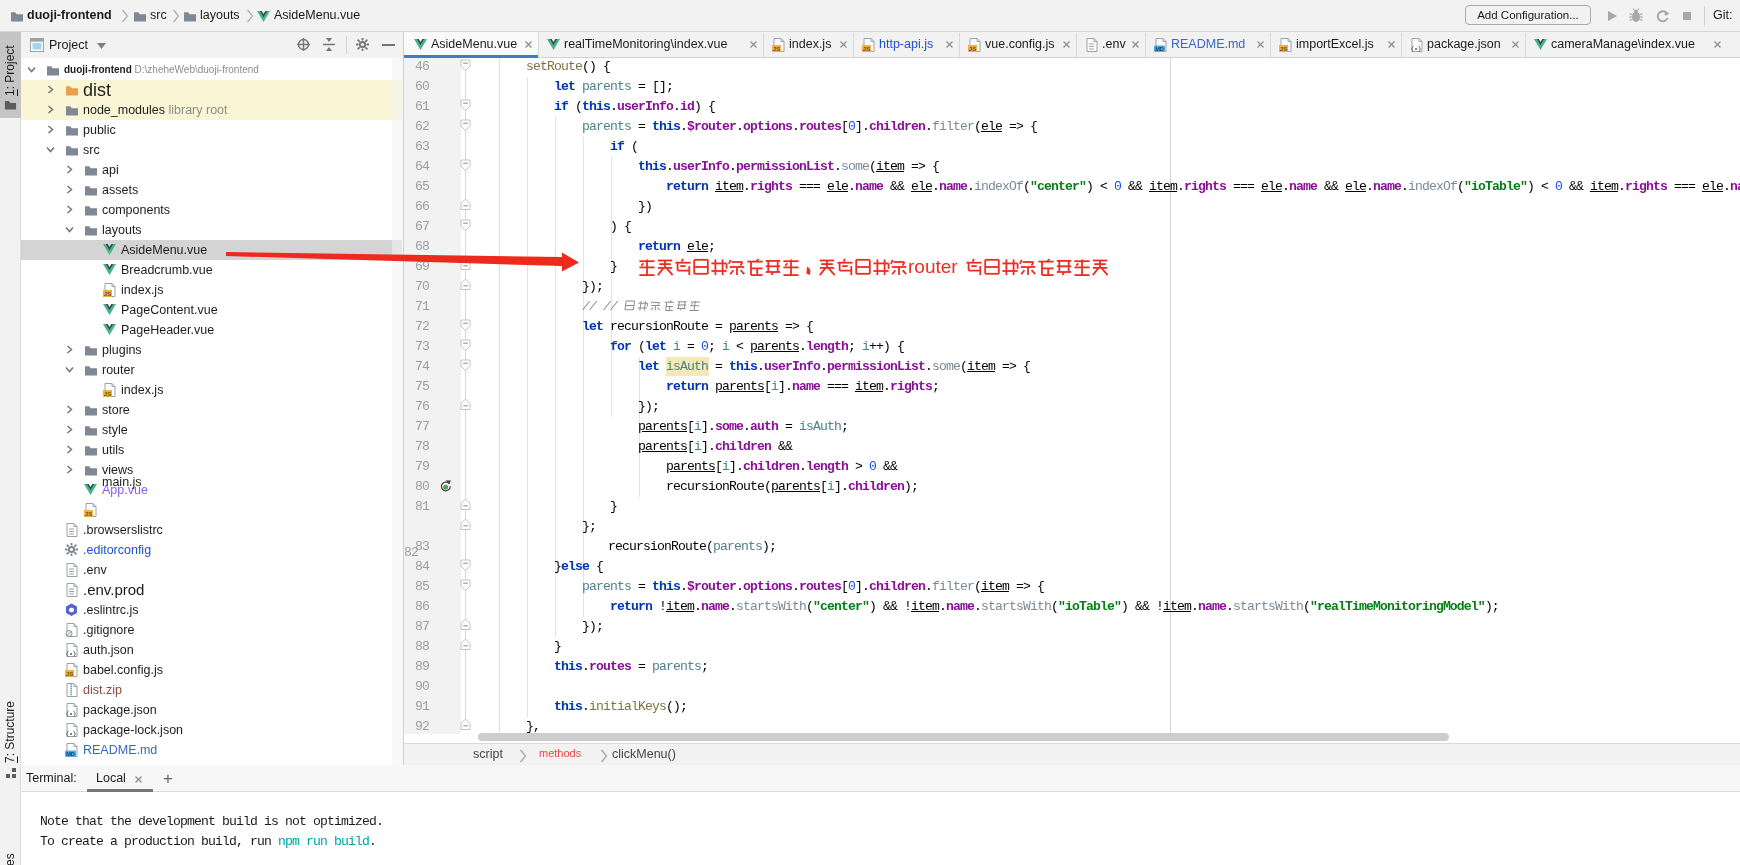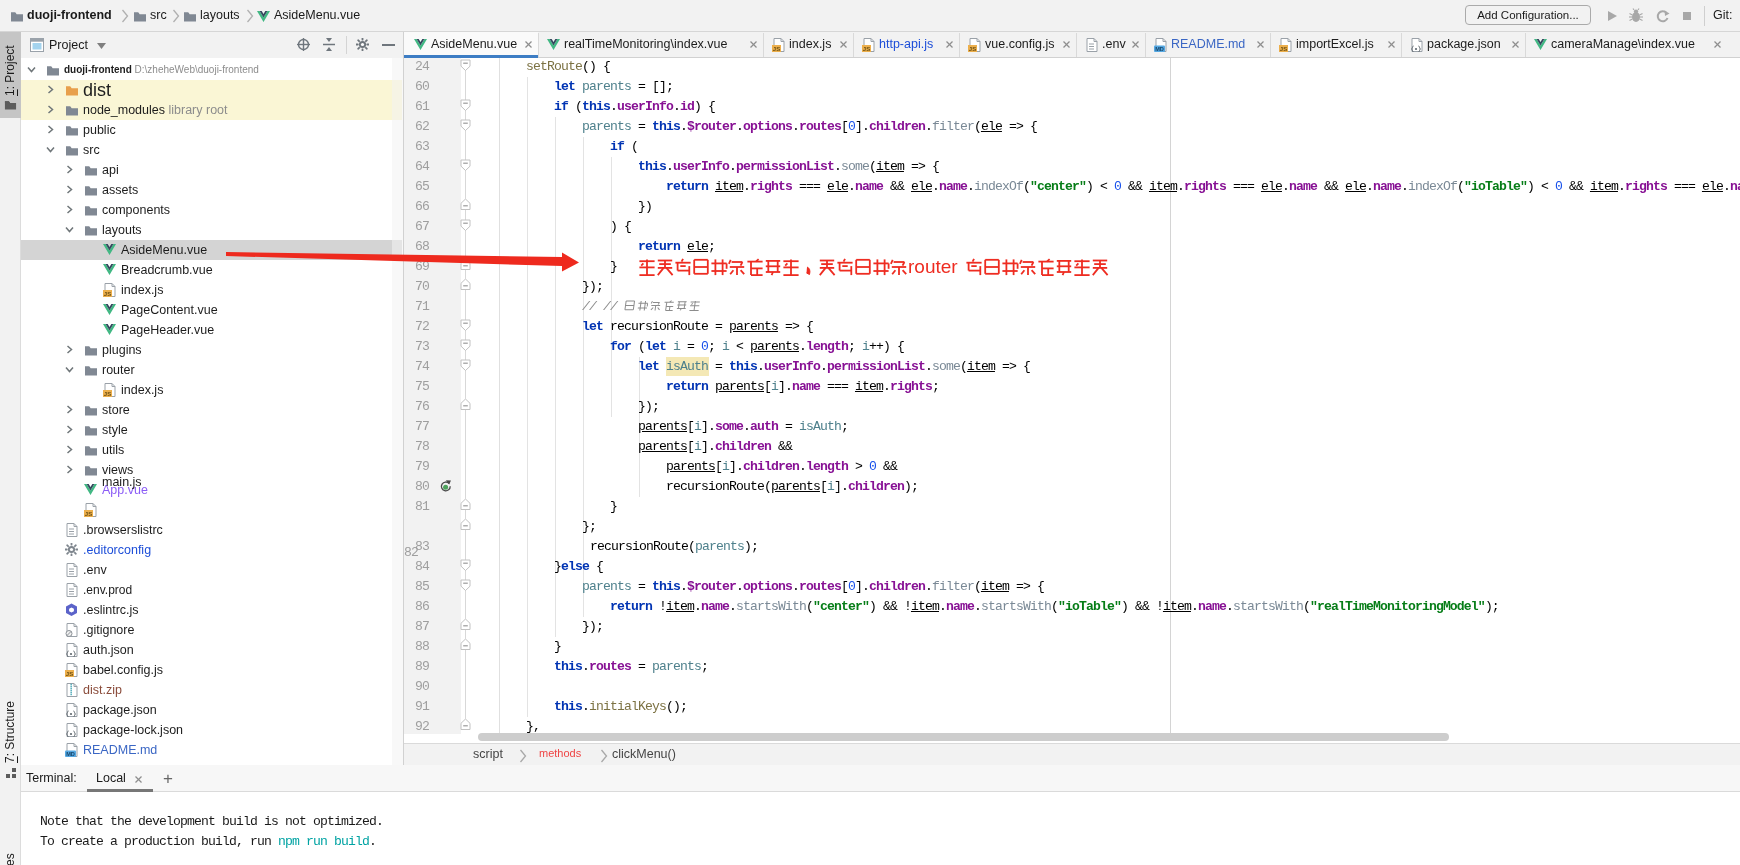--- a/index.html
+++ b/index.html
@@ -328,21 +328,21 @@
     <line x1="4" y1="11" x2="9" y2="11" stroke="#9aa1a8"></line>
   </svg>
 <div class="abs tlbl" style="left:83px;top:560px;font-size:12.5px"><span style="color:#1c1c1c">.env</span></div>
 <svg class="abs" style="left:65px;top:583px" width="14" height="14" viewBox="0 0 14 14">
     <path d="M2 0.5 h7 l3 3 v10 h-10 z" fill="#fff" stroke="#9aa1a8" stroke-width="1"></path>
     <path d="M9 0.5 v3 h3" fill="none" stroke="#9aa1a8" stroke-width="1"></path>
     <line x1="4" y1="6" x2="9" y2="6" stroke="#9aa1a8"></line>
     <line x1="4" y1="8.5" x2="9" y2="8.5" stroke="#9aa1a8"></line>
     <line x1="4" y1="11" x2="9" y2="11" stroke="#9aa1a8"></line>
   </svg>
-<div class="abs tlbl" style="left:83px;top:580px;font-size:12px"><span style="color:#1c1c1c">.env.prod</span></div>
+<div class="abs tlbl" style="left:83px;top:580px;font-size:15px"><span style="color:#1c1c1c">.env.prod</span></div>
 <svg class="abs" style="left:65px;top:603px" width="13" height="13" viewBox="0 0 13 13">
     <path d="M6.5 0.5 L12 3.6 V10 L6.5 13 L1 10 V3.6 Z M6.5 4.4 L8.9 5.8 V8.2 L6.5 9.6 L4.1 8.2 V5.8 Z" fill="#5b63c9" fill-rule="evenodd"></path>
   </svg>
 <div class="abs tlbl" style="left:83px;top:600px;font-size:12.5px"><span style="color:#1c1c1c">.eslintrc.js</span></div>
 <svg class="abs" style="left:65px;top:623px" width="14" height="14" viewBox="0 0 14 14">
     <path d="M2 0.5 h7 l3 3 v10 h-10 z" fill="#fff" stroke="#9aa1a8" stroke-width="1"></path>
     <path d="M9 0.5 v3 h3" fill="none" stroke="#9aa1a8" stroke-width="1"></path>
     <circle cx="4" cy="10.5" r="3" fill="#f2f2f2" stroke="#8a9096"></circle>
     <line x1="1.9" y1="12.6" x2="6.1" y2="8.4" stroke="#8a9096"></line>
   </svg>
@@ -540,21 +540,21 @@
 <div class="abs" style="left:404px;top:58px;width:1336px;height:685px;background:#fff"></div>
 <div class="abs" style="left:404px;top:58px;width:57px;height:676px;background:#f2f2f2"></div>
 <div class="abs" style="left:465px;top:70px;width:1px;height:660px;background:#d8d8d8"></div>
 <div class="abs" style="left:499px;top:58px;width:1px;height:676px;background:#e0e0e0"></div>
 <div class="abs" style="left:527px;top:77px;width:1px;height:640px;background:#e3e3e3"></div>
 <div class="abs" style="left:555px;top:117px;width:1px;height:520px;background:#e3e3e3"></div>
 <div class="abs" style="left:583px;top:137px;width:1px;height:480px;background:#e3e3e3"></div>
 <div class="abs" style="left:611px;top:157px;width:1px;height:260px;background:#e3e3e3"></div>
 <div class="abs" style="left:639px;top:357px;width:1px;height:140px;background:#e3e3e3"></div>
 <div class="abs" style="left:1170px;top:58px;width:1px;height:676px;background:#d4d4d4"></div>
-<div class="abs mono num" style="left:404px;top:57px;width:25px;height:20px;line-height:20px;text-align:right">24</div>
+<div class="abs mono num" style="left:404px;top:57px;width:25px;height:20px;line-height:20px;text-align:right">46</div>
 <div class="abs mono num" style="left:404px;top:77px;width:25px;height:20px;line-height:20px;text-align:right">60</div>
 <div class="abs mono num" style="left:404px;top:97px;width:25px;height:20px;line-height:20px;text-align:right">61</div>
 <div class="abs mono num" style="left:404px;top:117px;width:25px;height:20px;line-height:20px;text-align:right">62</div>
 <div class="abs mono num" style="left:404px;top:137px;width:25px;height:20px;line-height:20px;text-align:right">63</div>
 <div class="abs mono num" style="left:404px;top:157px;width:25px;height:20px;line-height:20px;text-align:right">64</div>
 <div class="abs mono num" style="left:404px;top:177px;width:25px;height:20px;line-height:20px;text-align:right">65</div>
 <div class="abs mono num" style="left:404px;top:197px;width:25px;height:20px;line-height:20px;text-align:right">66</div>
 <div class="abs mono num" style="left:404px;top:217px;width:25px;height:20px;line-height:20px;text-align:right">67</div>
 <div class="abs mono num" style="left:404px;top:237px;width:25px;height:20px;line-height:20px;text-align:right">68</div>
 <div class="abs mono num" style="left:404px;top:257px;width:25px;height:20px;line-height:20px;text-align:right">69</div>
@@ -680,21 +680,21 @@
 <div class="codeline mono" style="left:610px;top:337px"><span class="k">for</span><span class="t"> (</span><span class="k">let</span><span class="t"> </span><span class="v">i</span><span class="t"> = </span><span class="n">0</span><span class="t">; </span><span class="v">i</span><span class="t"> &lt; </span><span class="u">parents</span><span class="t">.</span><span class="p">length</span><span class="t">; </span><span class="v">i</span><span class="t">++) {</span></div>
 <div class="codeline mono" style="left:638px;top:357px"><span class="k">let</span><span class="t"> </span><span class="v">isAuth</span><span class="t"> = </span><span class="k">this</span><span class="t">.</span><span class="p">userInfo</span><span class="t">.</span><span class="p">permissionList</span><span class="t">.</span><span class="m">some</span><span class="t">(</span><span class="u">item</span><span class="t"> =&gt; {</span></div>
 <div class="codeline mono" style="left:666px;top:377px"><span class="k">return</span><span class="t"> </span><span class="u">parents</span><span class="t">[</span><span class="v">i</span><span class="t">].</span><span class="p">name</span><span class="t"> === </span><span class="u">item</span><span class="t">.</span><span class="p">rights</span><span class="t">;</span></div>
 <div class="codeline mono" style="left:638px;top:397px"><span class="t">});</span></div>
 <div class="codeline mono" style="left:638px;top:417px"><span class="u">parents</span><span class="t">[</span><span class="v">i</span><span class="t">].</span><span class="p">some</span><span class="t">.</span><span class="p">auth</span><span class="t"> = </span><span class="v">isAuth</span><span class="t">;</span></div>
 <div class="codeline mono" style="left:638px;top:437px"><span class="u">parents</span><span class="t">[</span><span class="v">i</span><span class="t">].</span><span class="p">children</span><span class="t"> &amp;&amp;</span></div>
 <div class="codeline mono" style="left:666px;top:457px"><span class="u">parents</span><span class="t">[</span><span class="v">i</span><span class="t">].</span><span class="p">children</span><span class="t">.</span><span class="p">length</span><span class="t"> &gt; </span><span class="n">0</span><span class="t"> &amp;&amp;</span></div>
 <div class="codeline mono" style="left:666px;top:477px"><span class="t">recursionRoute</span><span class="t">(</span><span class="u">parents</span><span class="t">[</span><span class="v">i</span><span class="t">].</span><span class="p">children</span><span class="t">);</span></div>
 <div class="codeline mono" style="left:610px;top:497px"><span class="t">}</span></div>
 <div class="codeline mono" style="left:582px;top:517px"><span class="t">};</span></div>
-<div class="codeline mono" style="left:590px;top:537px"><span class="t">recursionRoute</span><span class="t">(</span><span class="v">parents</span><span class="t">);</span></div>
+<div class="codeline mono" style="left:608px;top:537px"><span class="t">recursionRoute</span><span class="t">(</span><span class="v">parents</span><span class="t">);</span></div>
 <div class="codeline mono" style="left:554px;top:557px"><span class="t">}</span><span class="k">else</span><span class="t"> {</span></div>
 <div class="codeline mono" style="left:582px;top:577px"><span class="v">parents</span><span class="t"> = </span><span class="k">this</span><span class="t">.</span><span class="p">$router</span><span class="t">.</span><span class="p">options</span><span class="t">.</span><span class="p">routes</span><span class="t">[</span><span class="n">0</span><span class="t">].</span><span class="p">children</span><span class="t">.</span><span class="m">filter</span><span class="t">(</span><span class="u">item</span><span class="t"> =&gt; {</span></div>
 <div class="codeline mono" style="left:610px;top:597px"><span class="k">return</span><span class="t"> !</span><span class="u">item</span><span class="t">.</span><span class="p">name</span><span class="t">.</span><span class="m">startsWith</span><span class="t">(</span><span class="s">"center"</span><span class="t">) &amp;&amp; !</span><span class="u">item</span><span class="t">.</span><span class="p">name</span><span class="t">.</span><span class="m">startsWith</span><span class="t">(</span><span class="s">"ioTable"</span><span class="t">) &amp;&amp; !</span><span class="u">item</span><span class="t">.</span><span class="p">name</span><span class="t">.</span><span class="m">startsWith</span><span class="t">(</span><span class="s">"realTimeMonitoringModel"</span><span class="t">);</span></div>
 <div class="codeline mono" style="left:582px;top:617px"><span class="t">});</span></div>
 <div class="codeline mono" style="left:554px;top:637px"><span class="t">}</span></div>
 <div class="codeline mono" style="left:554px;top:657px"><span class="k">this</span><span class="t">.</span><span class="p">routes</span><span class="t"> = </span><span class="v">parents</span><span class="t">;</span></div>
 <div class="codeline mono" style="left:554px;top:697px"><span class="k">this</span><span class="t">.</span><span class="f">initialKeys</span><span class="t">();</span></div>
 <div class="codeline mono" style="left:526px;top:717px"><span class="t">},</span></div>
 <div class="abs" style="left:625px;top:300px;transform:skewX(-8deg)">
     <svg class="abs" style="left:0px;top:0px" width="11" height="11" viewBox="0 0 11 11">

